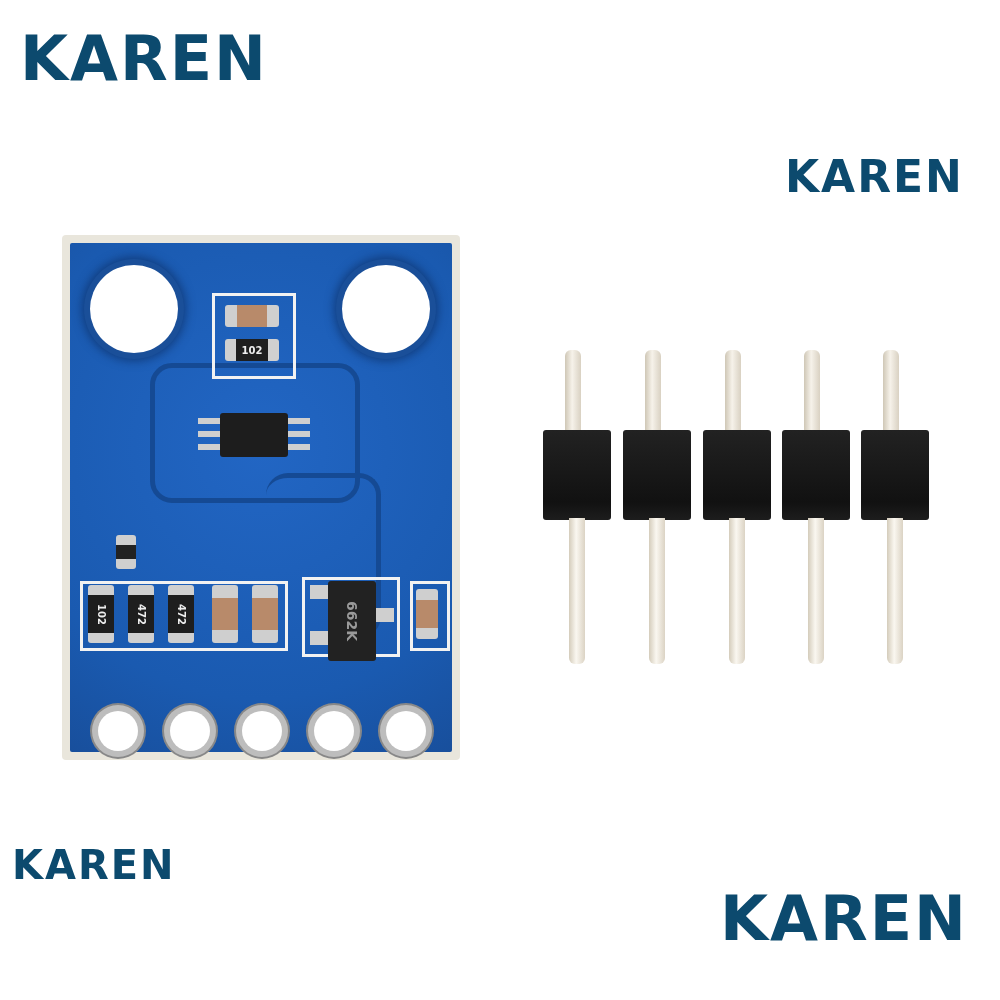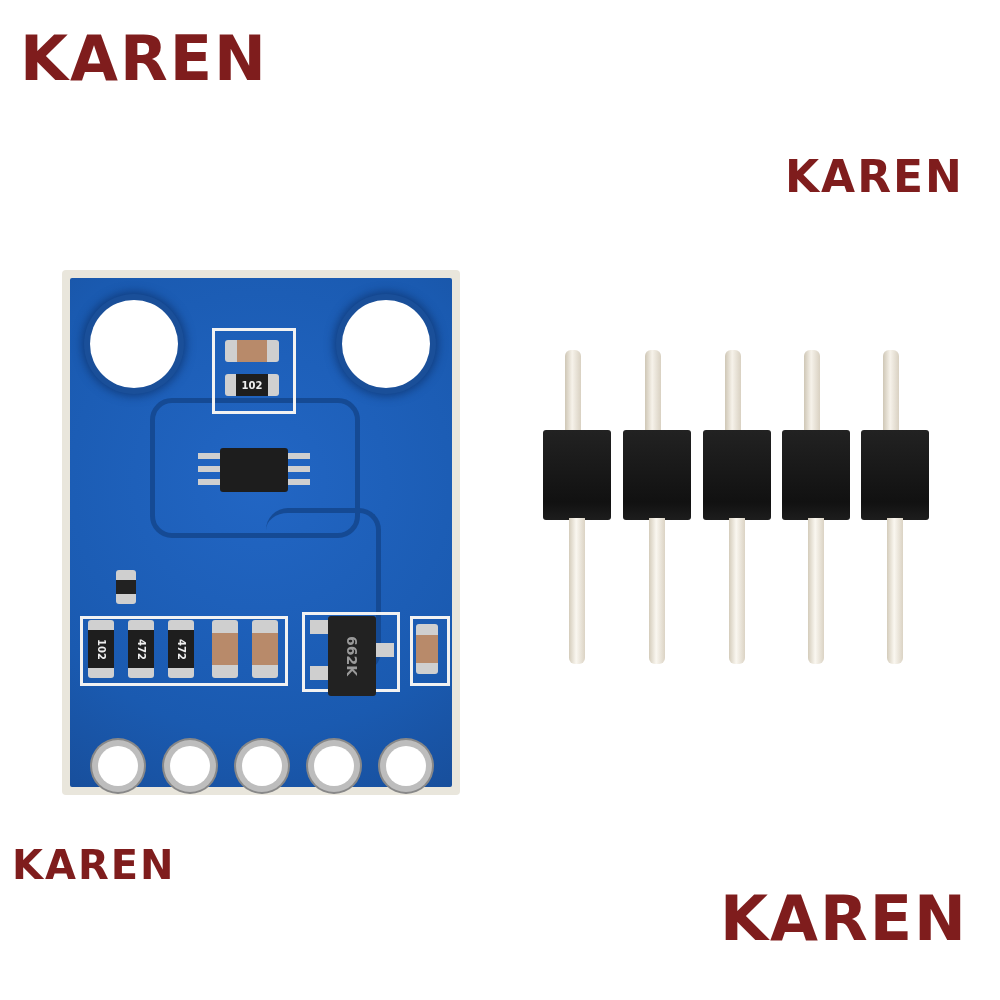--- a/index.html
+++ b/index.html
@@ -1,23 +1,23 @@
 <!DOCTYPE html>
 <html><head>
 <meta charset="utf-8">
 <style>
   html,body{margin:0;padding:0;background:#ffffff;}
   body{width:1000px;height:1000px;position:relative;overflow:hidden;font-family:"DejaVu Sans",sans-serif;}
-  .wm{position:absolute;color:#7f1d1d;font-family:"DejaVu Sans",sans-serif;font-weight:bold;letter-spacing:2px;line-height:1;}
+  .wm{position:absolute;color:#0c4a6e;font-family:"DejaVu Sans",sans-serif;font-weight:bold;letter-spacing:2px;line-height:1;}
   .wm1{left:20px;top:28px;font-size:62px;}
   .wm2{left:785px;top:155px;font-size:44px;}
   .wm3{left:12px;top:845px;font-size:40px;}
   .wm4{left:720px;top:888px;font-size:62px;}
 
-  .pcb{position:absolute;left:62px;top:235px;width:398px;height:525px;background:#e9e6dc;border-radius:4px;margin-top:35px;}
+  .pcb{position:absolute;left:62px;top:235px;width:398px;height:525px;background:#e9e6dc;border-radius:4px;}
   .board{position:absolute;left:8px;top:8px;right:8px;bottom:8px;background:#1c5fb8;border-radius:2px;
          background-image:radial-gradient(circle at 50% 40%, #2266c4 0%, #1a5ab0 70%, #184f9c 100%);}
   .hole{position:absolute;width:88px;height:88px;border-radius:50%;background:#fff;box-shadow:0 0 0 6px #1a4f99, 0 0 10px 8px rgba(10,40,90,.6);}
   .h1{left:20px;top:22px;} .h2{left:272px;top:22px;}
   .silk{position:absolute;border:3px solid #f2f2f2;}
   .smd{position:absolute;border-radius:3px;}
   .cap{background:linear-gradient(90deg,#cfcfcf 0 22%,#b88a6a 22% 78%,#cfcfcf 78%);}
   .cap-v{background:linear-gradient(180deg,#cfcfcf 0 22%,#b88a6a 22% 78%,#cfcfcf 78%);}
   .res{background:linear-gradient(90deg,#d0d0d0 0 20%,#1e1e1e 20% 80%,#d0d0d0 80%);color:#eee;font-size:10px;font-weight:bold;display:flex;align-items:center;justify-content:center;}
   .res-v{background:linear-gradient(180deg,#d0d0d0 0 18%,#1e1e1e 18% 82%,#d0d0d0 82%);color:#eee;font-size:10px;font-weight:bold;display:flex;align-items:center;justify-content:center;}

